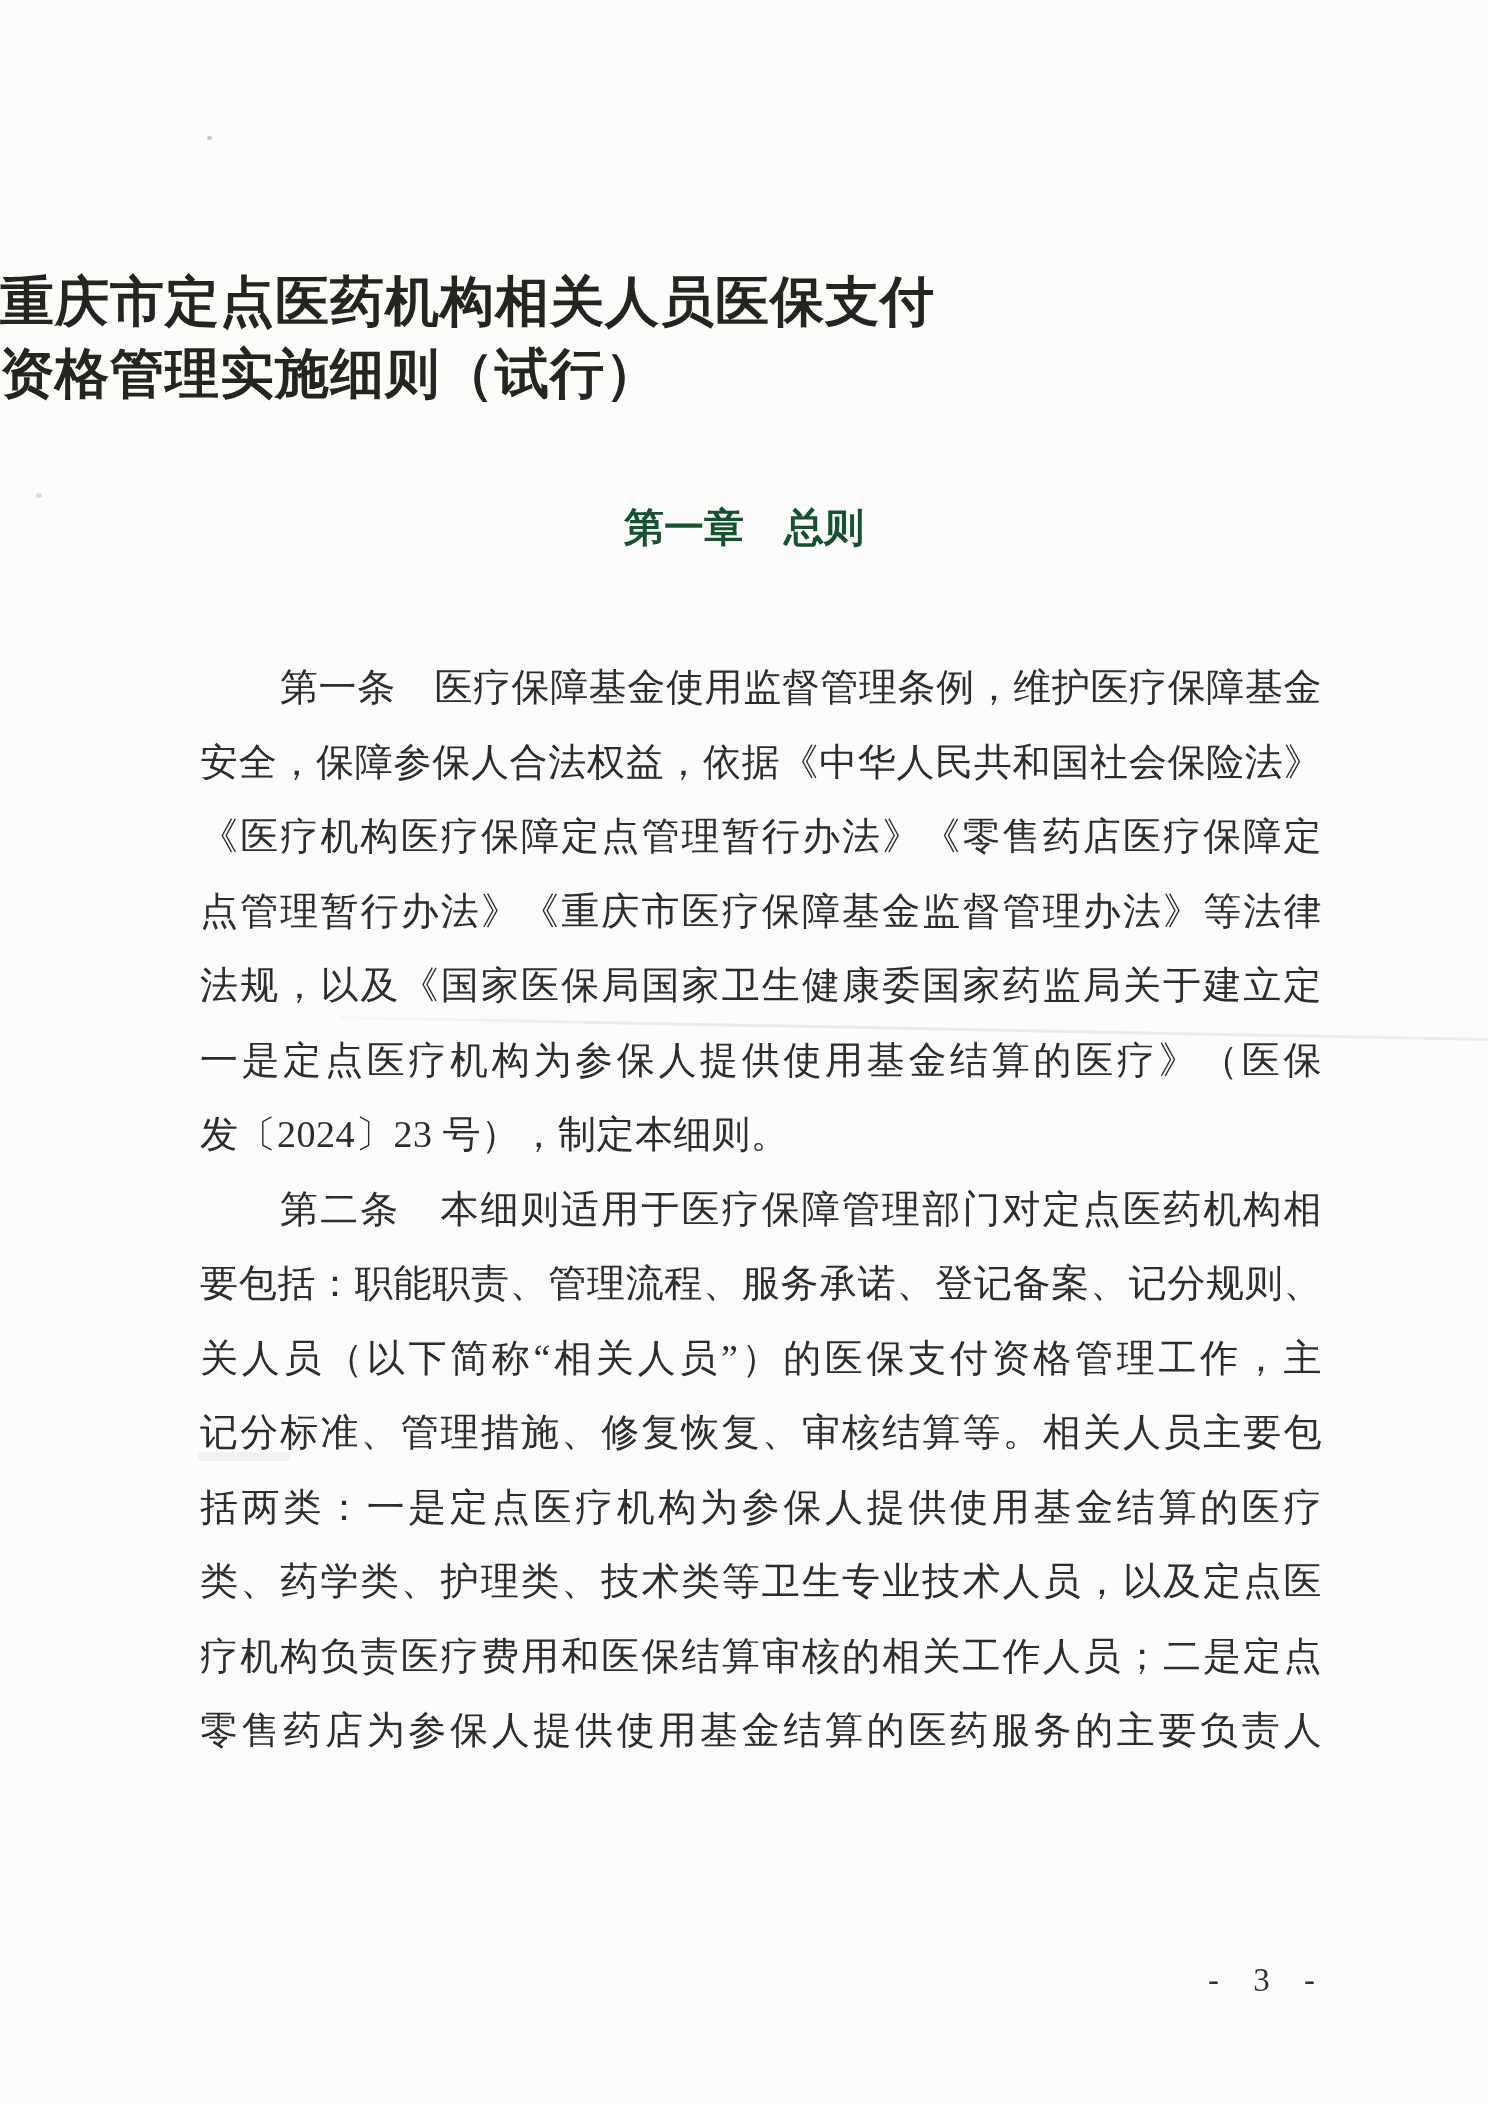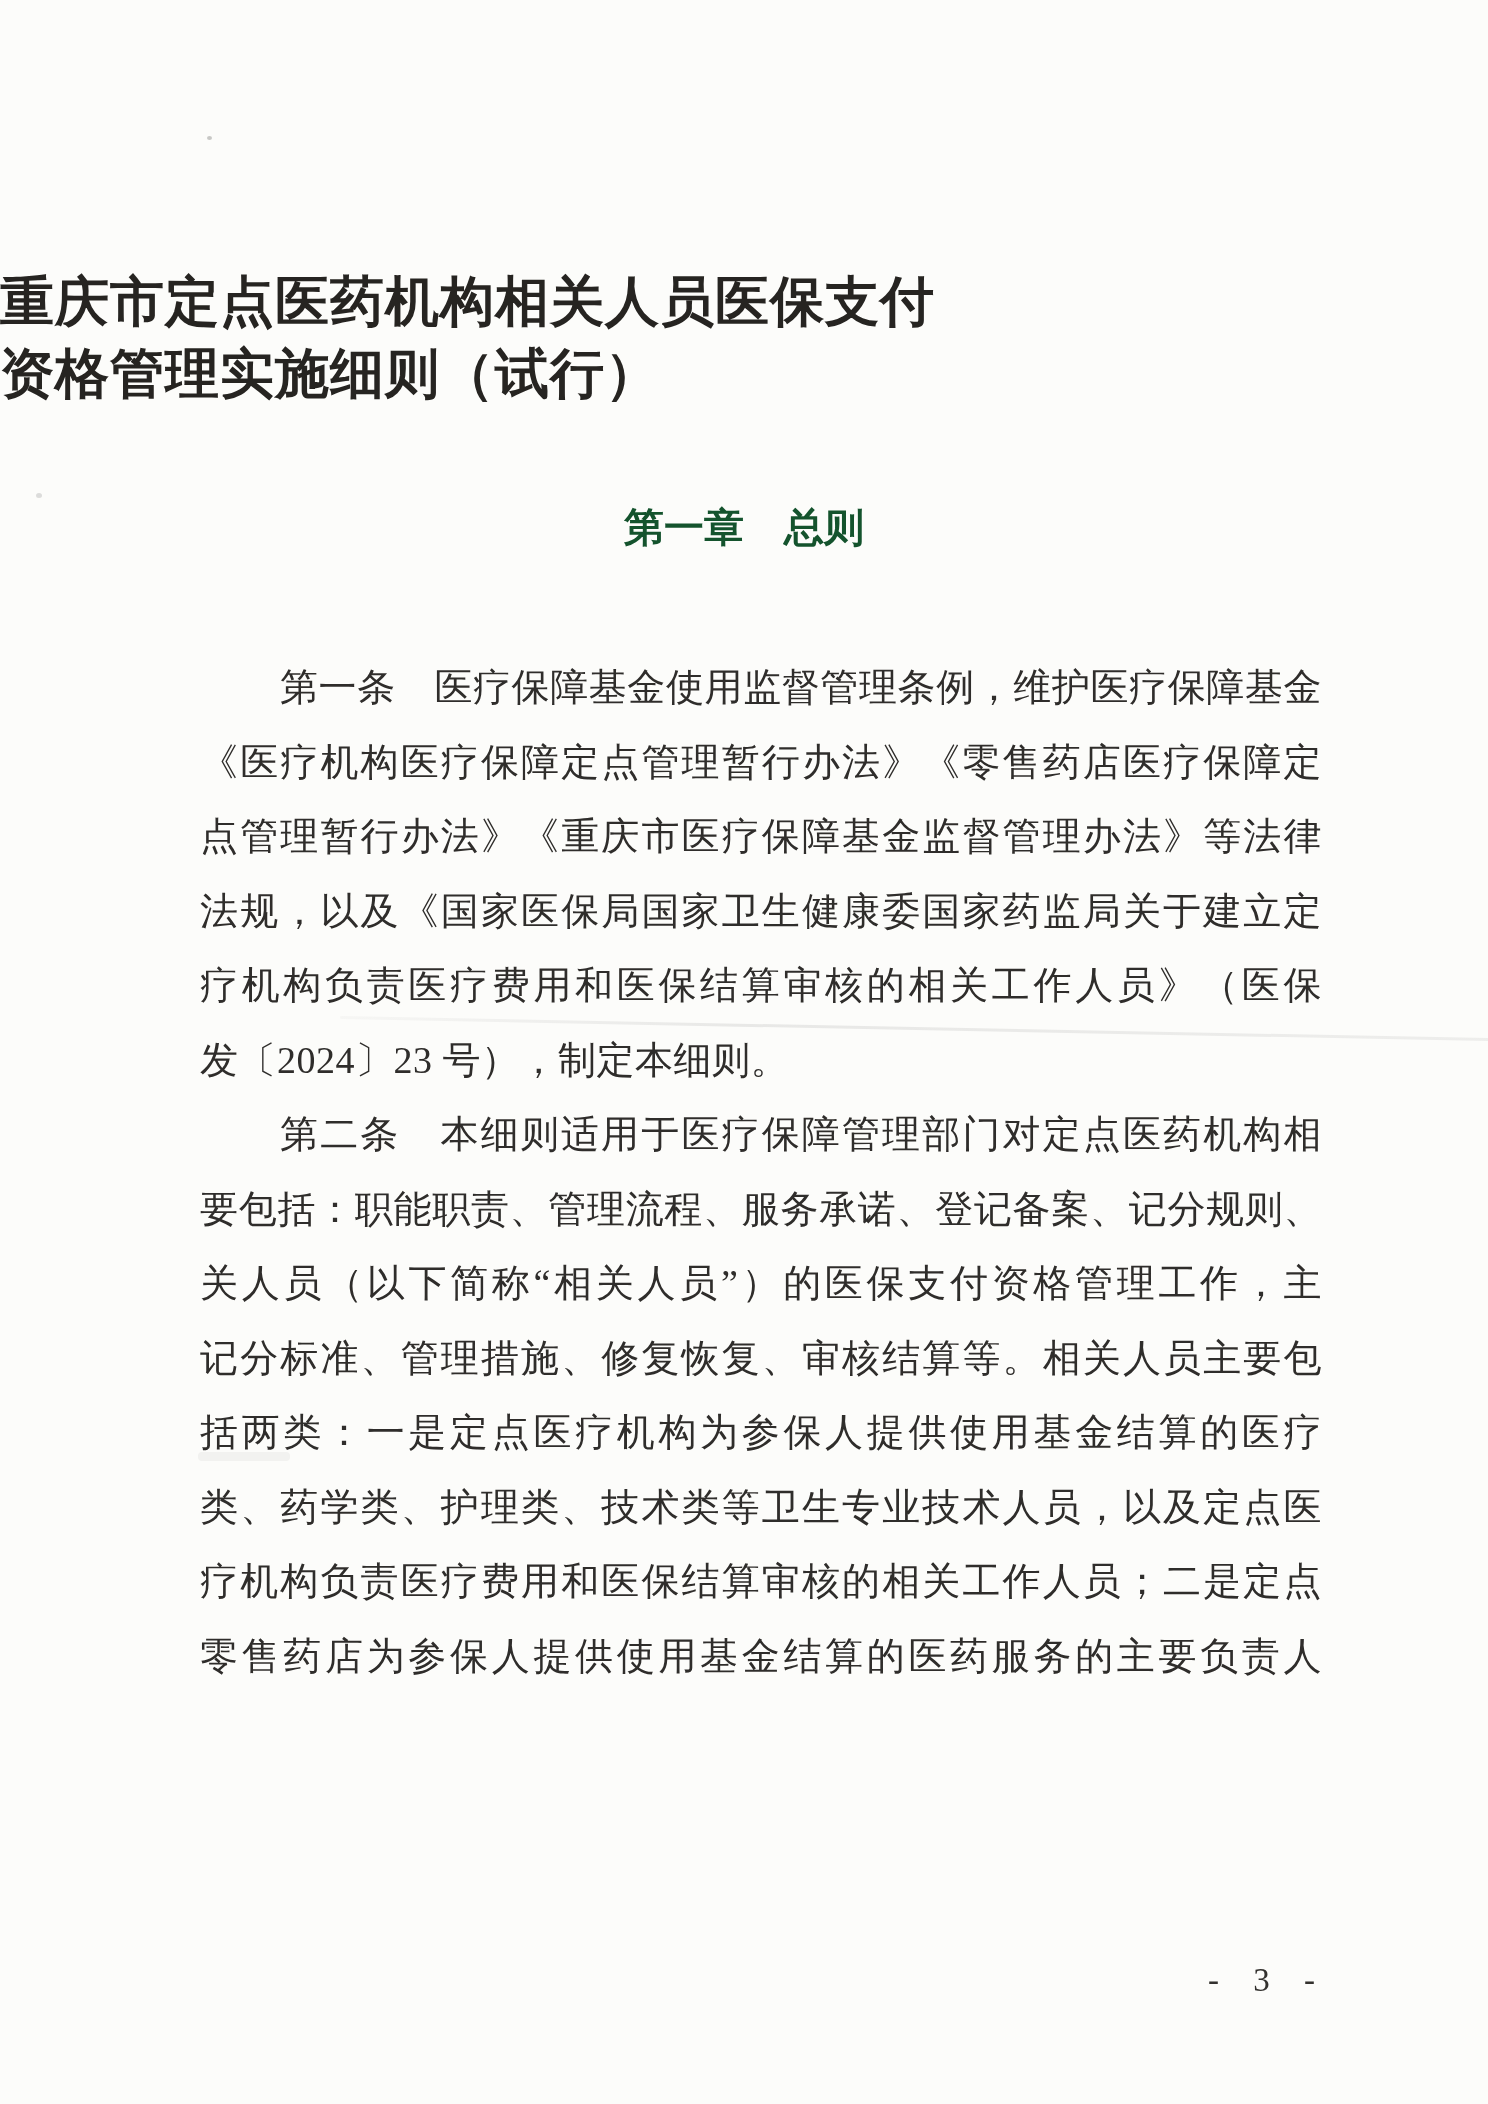--- a/index.html
+++ b/index.html
@@ -81,24 +81,25 @@
 
   <h1 class="doc-title">
     <span class="title-line">重庆市定点医药机构相关人员医保支付</span>
     <span class="title-line">资格管理实施细则（试行）</span>
   </h1>
 
   <h2 class="chapter">第一章　总则</h2>
 
   <div class="body-text">
     <div class="line indent">第一条　医疗保障基金使用监督管理条例，维护医疗保障基金</div>
+    <div class="line">安全，保障参保人合法权益，依据《中华人民共和国社会保险法》</div>
     <div class="line">《医疗机构医疗保障定点管理暂行办法》《零售药店医疗保障定</div>
     <div class="line">点管理暂行办法》《重庆市医疗保障基金监督管理办法》等法律</div>
     <div class="line">法规，以及《国家医保局国家卫生健康委国家药监局关于建立定</div>
-    <div class="line">疗机构负责医疗费用和医保结算审核的相关工作人员》（医保</div>
+    <div class="line">一是定点医疗机构为参保人提供使用基金结算的医疗》（医保</div>
     <div class="line para-end">发〔2024〕23 号），制定本细则。</div>
     <div class="line indent">第二条　本细则适用于医疗保障管理部门对定点医药机构相</div>
     <div class="line">要包括：职能职责、管理流程、服务承诺、登记备案、记分规则、</div>
     <div class="line">关人员（以下简称“相关人员”）的医保支付资格管理工作，主</div>
     <div class="line">记分标准、管理措施、修复恢复、审核结算等。相关人员主要包</div>
     <div class="line">括两类：一是定点医疗机构为参保人提供使用基金结算的医疗</div>
     <div class="line">类、药学类、护理类、技术类等卫生专业技术人员，以及定点医</div>
     <div class="line">疗机构负责医疗费用和医保结算审核的相关工作人员；二是定点</div>
     <div class="line">零售药店为参保人提供使用基金结算的医药服务的主要负责人</div>
   </div>

